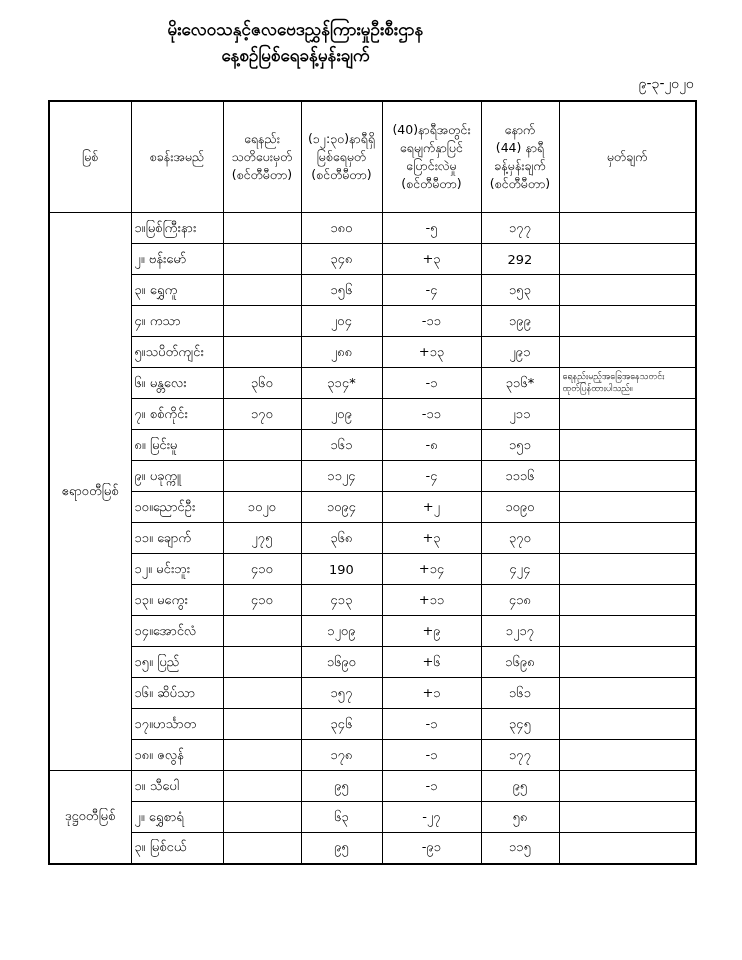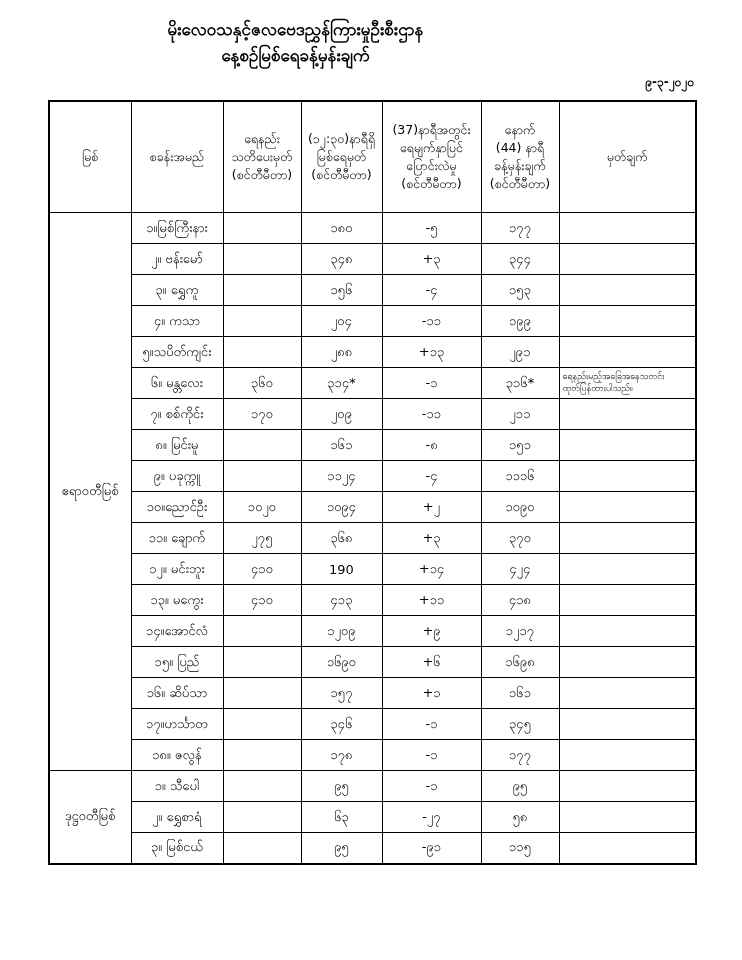--- a/index.html
+++ b/index.html
@@ -21,22 +21,22 @@
     font-weight: bold;
     font-size: 17px;
     line-height: 1.55;
   }
   .date-line {
     position: absolute;
     top: 74px;
     left: 0;
     width: 694px;
     text-align: right;
-    font-size: 12px;
-    font-weight: bold;
+    font-size: 14px;
+    font-weight: normal;
   }
   table.forecast {
     position: absolute;
     left: 48px;
     top: 100px;
     width: 647px;
     border-collapse: collapse;
     table-layout: fixed;
     font-size: 13px;
   }
@@ -49,21 +49,21 @@
   tr.header-row th {
     height: 110px;
     font-weight: normal;
     text-align: center;
     vertical-align: middle;
     white-space: pre-line;
     line-height: 1.45;
     font-size: 12.5px;
   }
   tr.data-row { height: 31px; }
-  td.station-cell { text-align: center; padding-left: 5px; }
+  td.station-cell { text-align: left; padding-left: 5px; }
   td.num-cell { text-align: center; }
   td.remark-cell {
     text-align: left;
     font-size: 9px;
     line-height: 1.3;
     white-space: pre-line;
   }
   td.river-cell {
     text-align: center;
     vertical-align: middle;
@@ -96,21 +96,21 @@
     <tbody>
       <tr class="header-row">
         <th>မြစ်</th>
         <th>စခန်းအမည်</th>
         <th>ရေနည်း
 သတိပေးမှတ်
 (စင်တီမီတာ)</th>
         <th>(၁၂:၃၀)နာရီရှိ
 မြစ်ရေမှတ်
 (စင်တီမီတာ)</th>
-        <th>(37)နာရီအတွင်း
+        <th>(40)နာရီအတွင်း
 ရေမျက်နှာပြင်
 ပြောင်းလဲမှု
 (စင်တီမီတာ)</th>
         <th>နောက်
 (44) နာရီ
 ခန့်မှန်းချက်
 (စင်တီမီတာ)</th>
         <th>မှတ်ချက်</th>
       </tr>
 
@@ -121,21 +121,21 @@
         <td class="num-cell">၁၈၀</td>
         <td class="num-cell">-၅</td>
         <td class="num-cell">၁၇၇</td>
         <td class="remark-cell"></td>
       </tr>
       <tr class="data-row">
         <td class="station-cell">၂။ ဗန်းမော်</td>
         <td class="num-cell"></td>
         <td class="num-cell">၃၄၈</td>
         <td class="num-cell">+၃</td>
-        <td class="num-cell">၃၄၄</td>
+        <td class="num-cell">292</td>
         <td class="remark-cell"></td>
       </tr>
       <tr class="data-row">
         <td class="station-cell">၃။ ရွှေကူ</td>
         <td class="num-cell"></td>
         <td class="num-cell">၁၅၆</td>
         <td class="num-cell">-၄</td>
         <td class="num-cell">၁၅၃</td>
         <td class="remark-cell"></td>
       </tr>

